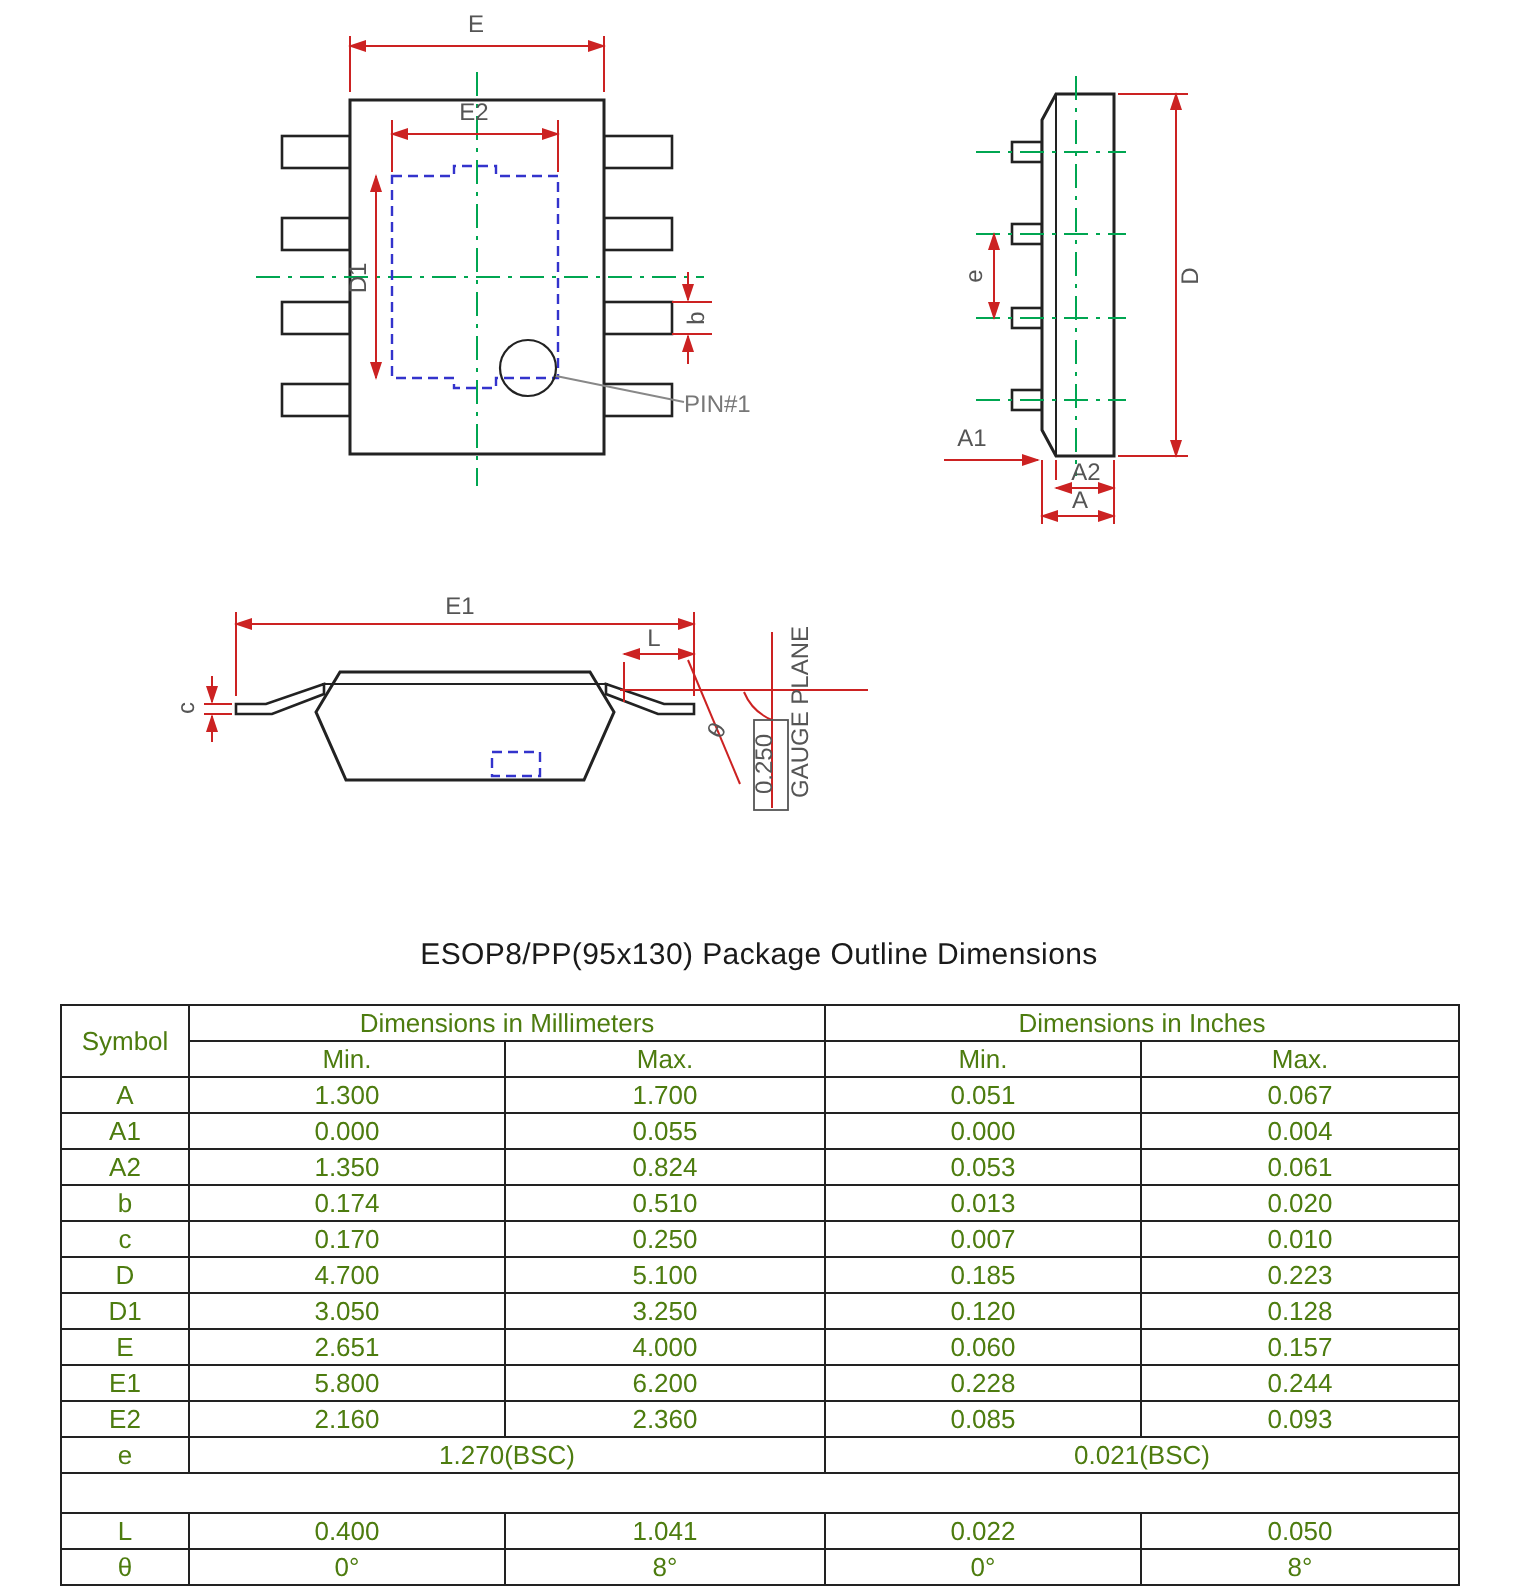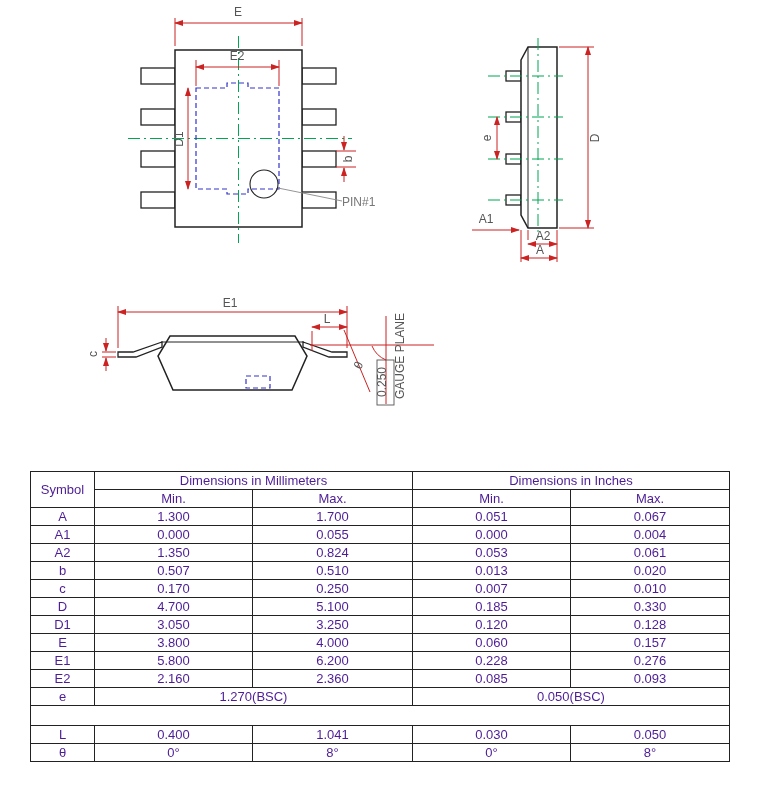--- a/index.html
+++ b/index.html
@@ -6,21 +6,21 @@
   .page{
     width:759px;height:796px;background:#fff;position:relative;
     font-family:"Liberation Sans",sans-serif;color:#222;overflow:hidden;
   }
   .drawing-area{display:block;}
   .doc-title{
     text-align:center;font-size:15px;color:#1a1a1a;margin-top:14px;letter-spacing:0.2px;
   }
   table.dim-table{
     border-collapse:collapse;table-layout:fixed;width:699px;margin:16px 0 0 30px;
-    font-size:13px;color:#4c1d95;
+    font-size:13px;color:#4d7c0f;
   }
   table.dim-table th, table.dim-table td{
     border:1px solid #222;font-weight:normal;text-align:center;
     padding:1px 3px;height:15px;line-height:15px;overflow:hidden;white-space:nowrap;
   }
   table.dim-table td.spacer{height:17px;}
   
   .outline{fill:#ffffff;stroke:#222222;stroke-width:1.5;}
   .thin-outline{fill:none;stroke:#222222;stroke-width:1.1;}
   .pin{fill:#ffffff;stroke:#222222;stroke-width:1.3;}
@@ -153,20 +153,21 @@
       <path class="dim" d="M386,316 V404"></path>
       <path class="dim" d="M344,330 L370,392"></path>
       <path class="dim" d="M386,360 A26,26 0 0 1 372,346" stroke-width="0.9"></path>
       <text class="dimlabel" text-anchor="middle" transform="rotate(-62 362 367)" x="362" y="367">θ</text>
       <rect x="377" y="360" width="17" height="45" fill="none" stroke="#555555" stroke-width="0.9"></rect>
       <text class="dimlabel" font-size="11" text-anchor="middle" transform="rotate(-90 386 382)" x="386" y="382">0.250</text>
       <text class="dimlabel" font-size="11" text-anchor="middle" transform="rotate(-90 404 356)" x="404" y="356">GAUGE PLANE</text>
     </g>
   </svg>
 
+  <div class="doc-title">ESOP8/PP(95x130) Package Outline Dimensions</div>
 
   <table class="dim-table">
     <colgroup>
       <col style="width:64px">
         <col style="width:158px">
         <col style="width:160px">
         <col style="width:158px">
         <col style="width:159px">
     </colgroup>
     <thead>
@@ -199,80 +200,80 @@
         </tr>
         <tr>
           <td>A2</td>
           <td>1.350</td>
           <td>0.824</td>
           <td>0.053</td>
           <td>0.061</td>
         </tr>
         <tr>
           <td>b</td>
-          <td>0.507</td>
+          <td>0.174</td>
           <td>0.510</td>
           <td>0.013</td>
           <td>0.020</td>
         </tr>
         <tr>
           <td>c</td>
           <td>0.170</td>
           <td>0.250</td>
           <td>0.007</td>
           <td>0.010</td>
         </tr>
         <tr>
           <td>D</td>
           <td>4.700</td>
           <td>5.100</td>
           <td>0.185</td>
-          <td>0.330</td>
+          <td>0.223</td>
         </tr>
         <tr>
           <td>D1</td>
           <td>3.050</td>
           <td>3.250</td>
           <td>0.120</td>
           <td>0.128</td>
         </tr>
         <tr>
           <td>E</td>
-          <td>3.800</td>
+          <td>2.651</td>
           <td>4.000</td>
           <td>0.060</td>
           <td>0.157</td>
         </tr>
         <tr>
           <td>E1</td>
           <td>5.800</td>
           <td>6.200</td>
           <td>0.228</td>
-          <td>0.276</td>
+          <td>0.244</td>
         </tr>
         <tr>
           <td>E2</td>
           <td>2.160</td>
           <td>2.360</td>
           <td>0.085</td>
           <td>0.093</td>
         </tr>
         <tr>
           <td>e</td>
           <td colspan="2">1.270(BSC)</td>
-          <td colspan="2">0.050(BSC)</td>
+          <td colspan="2">0.021(BSC)</td>
         </tr>
         <tr>
           <td colspan="5" class="spacer"></td>
         </tr>
         <tr>
           <td>L</td>
           <td>0.400</td>
           <td>1.041</td>
-          <td>0.030</td>
+          <td>0.022</td>
           <td>0.050</td>
         </tr>
         <tr>
           <td>θ</td>
           <td>0°</td>
           <td>8°</td>
           <td>0°</td>
           <td>8°</td>
         </tr>
       </tbody>

